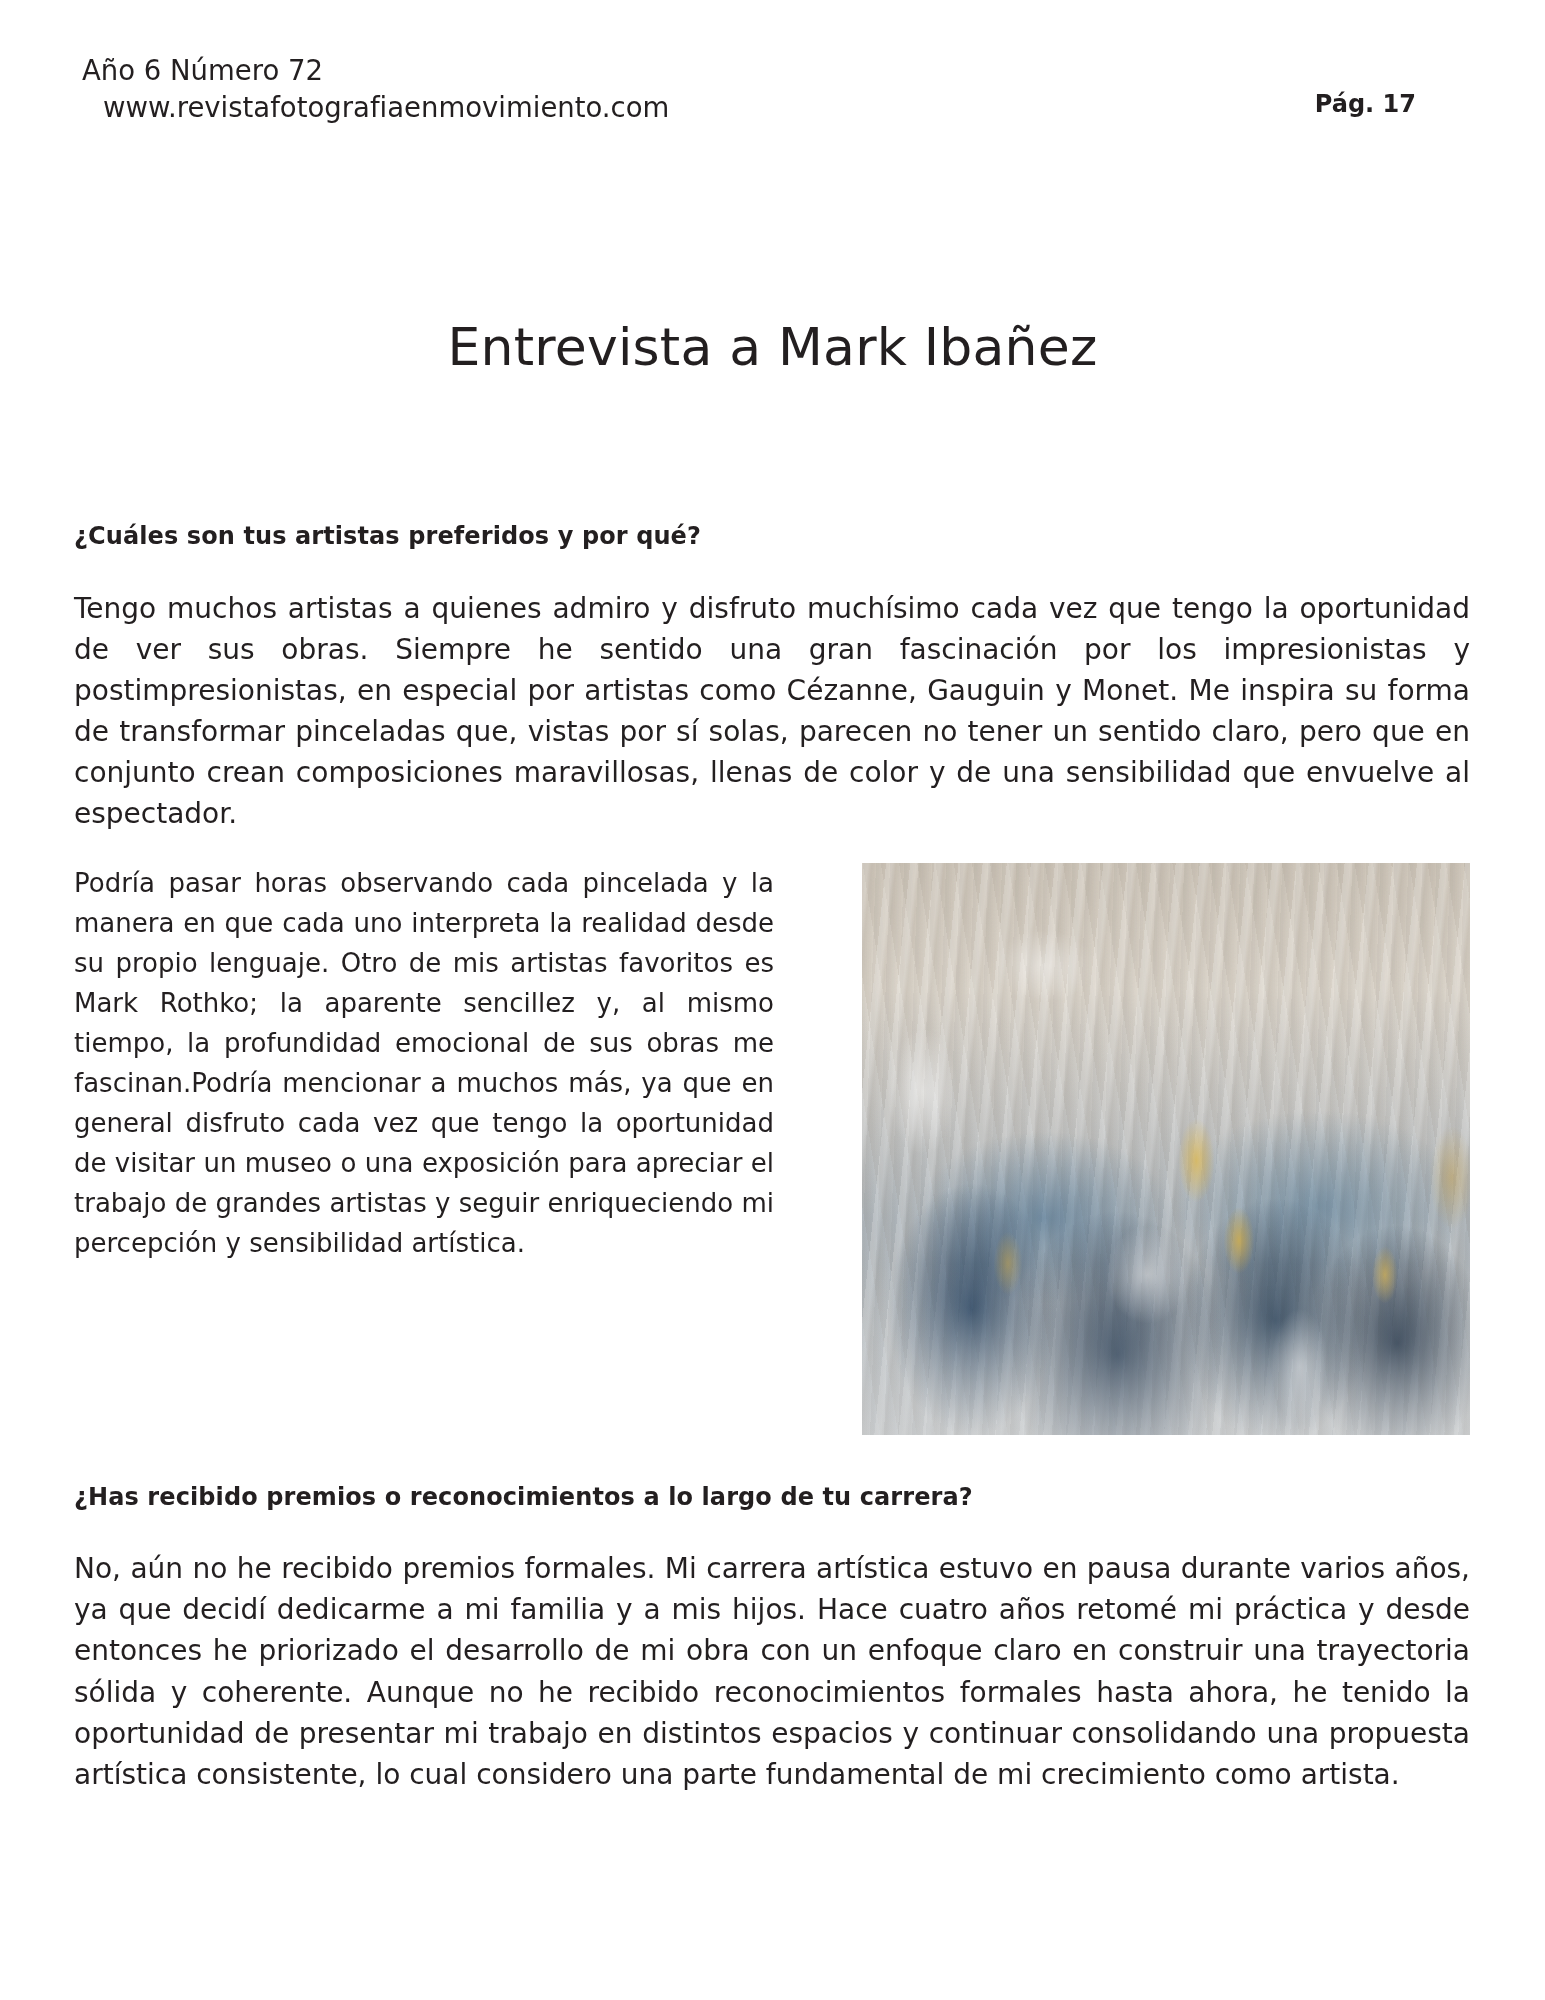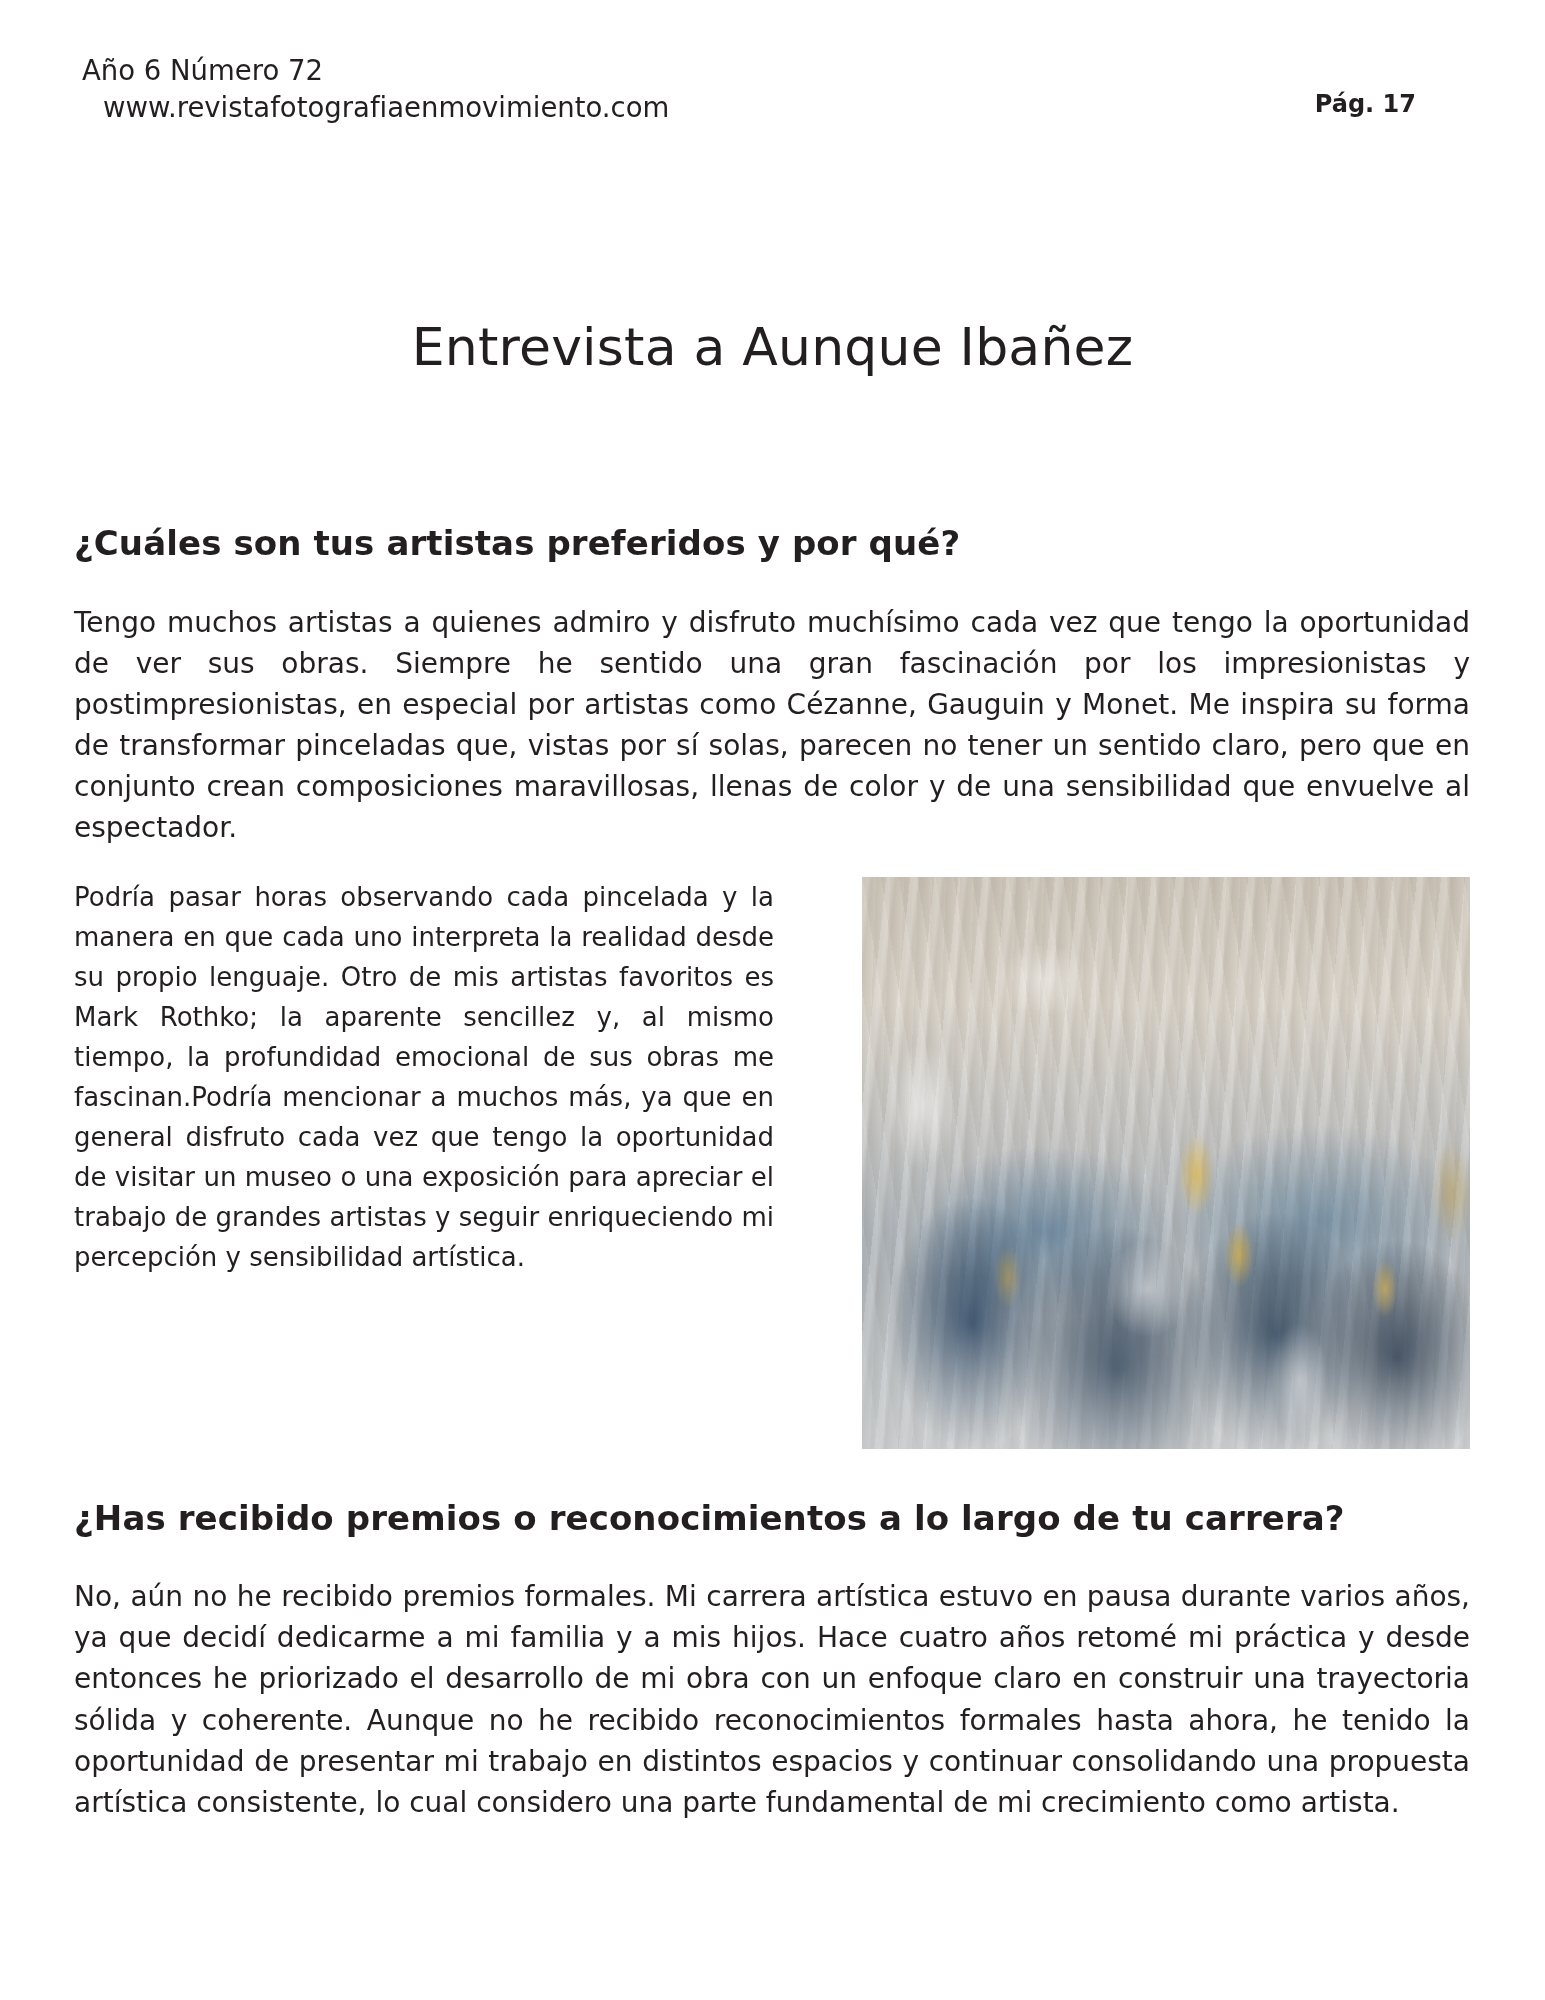--- a/index.html
+++ b/index.html
@@ -83,21 +83,21 @@
   }
 
   
   .content {
     position: absolute;
     top: 520px;
     left: 74px;
     width: 1396px;
   }
   .question {
-    font-size: 34px;
+    font-size: 24px;
     font-weight: bold;
     line-height: 1.4;
     color: #231f20;
     margin: 0 0 34px 0;
     letter-spacing: 0.1px;
   }
   p.body-text {
     font-size: 28px;
     line-height: 1.47;
     color: #231f20;
@@ -196,21 +196,21 @@
 
   <div class="masthead">
     <div class="masthead-left">
       <div class="issue-line">Año 6 Número 72</div>
       <div class="site-line">www.revistafotografiaenmovimiento.com</div>
     </div>
     <div class="page-number">Pág. 17</div>
   </div>
 
   <div class="title-block">
-    <div class="article-title">Entrevista a Aunque Ibañez</div>
+    <div class="article-title">Entrevista a Mark Ibañez</div>
   </div>
 
   <div class="content">
 
     <div class="question">¿Cuáles son tus artistas preferidos y por qué?</div>
 
     <p class="body-text">Tengo muchos artistas a quienes admiro y disfruto muchísimo cada vez que tengo la oportunidad de ver sus obras. Siempre he sentido una gran fascinación por los impresionistas y postimpresionistas, en especial por artistas como Cézanne, Gauguin y Monet. Me inspira su forma de transformar pinceladas que, vistas por sí solas, parecen no tener un sentido claro, pero que en conjunto crean composiciones maravillosas, llenas de color y de una sensibilidad que envuelve al espectador.</p>
 
     <div class="mid-section clearfix">
       <div class="artwork">

